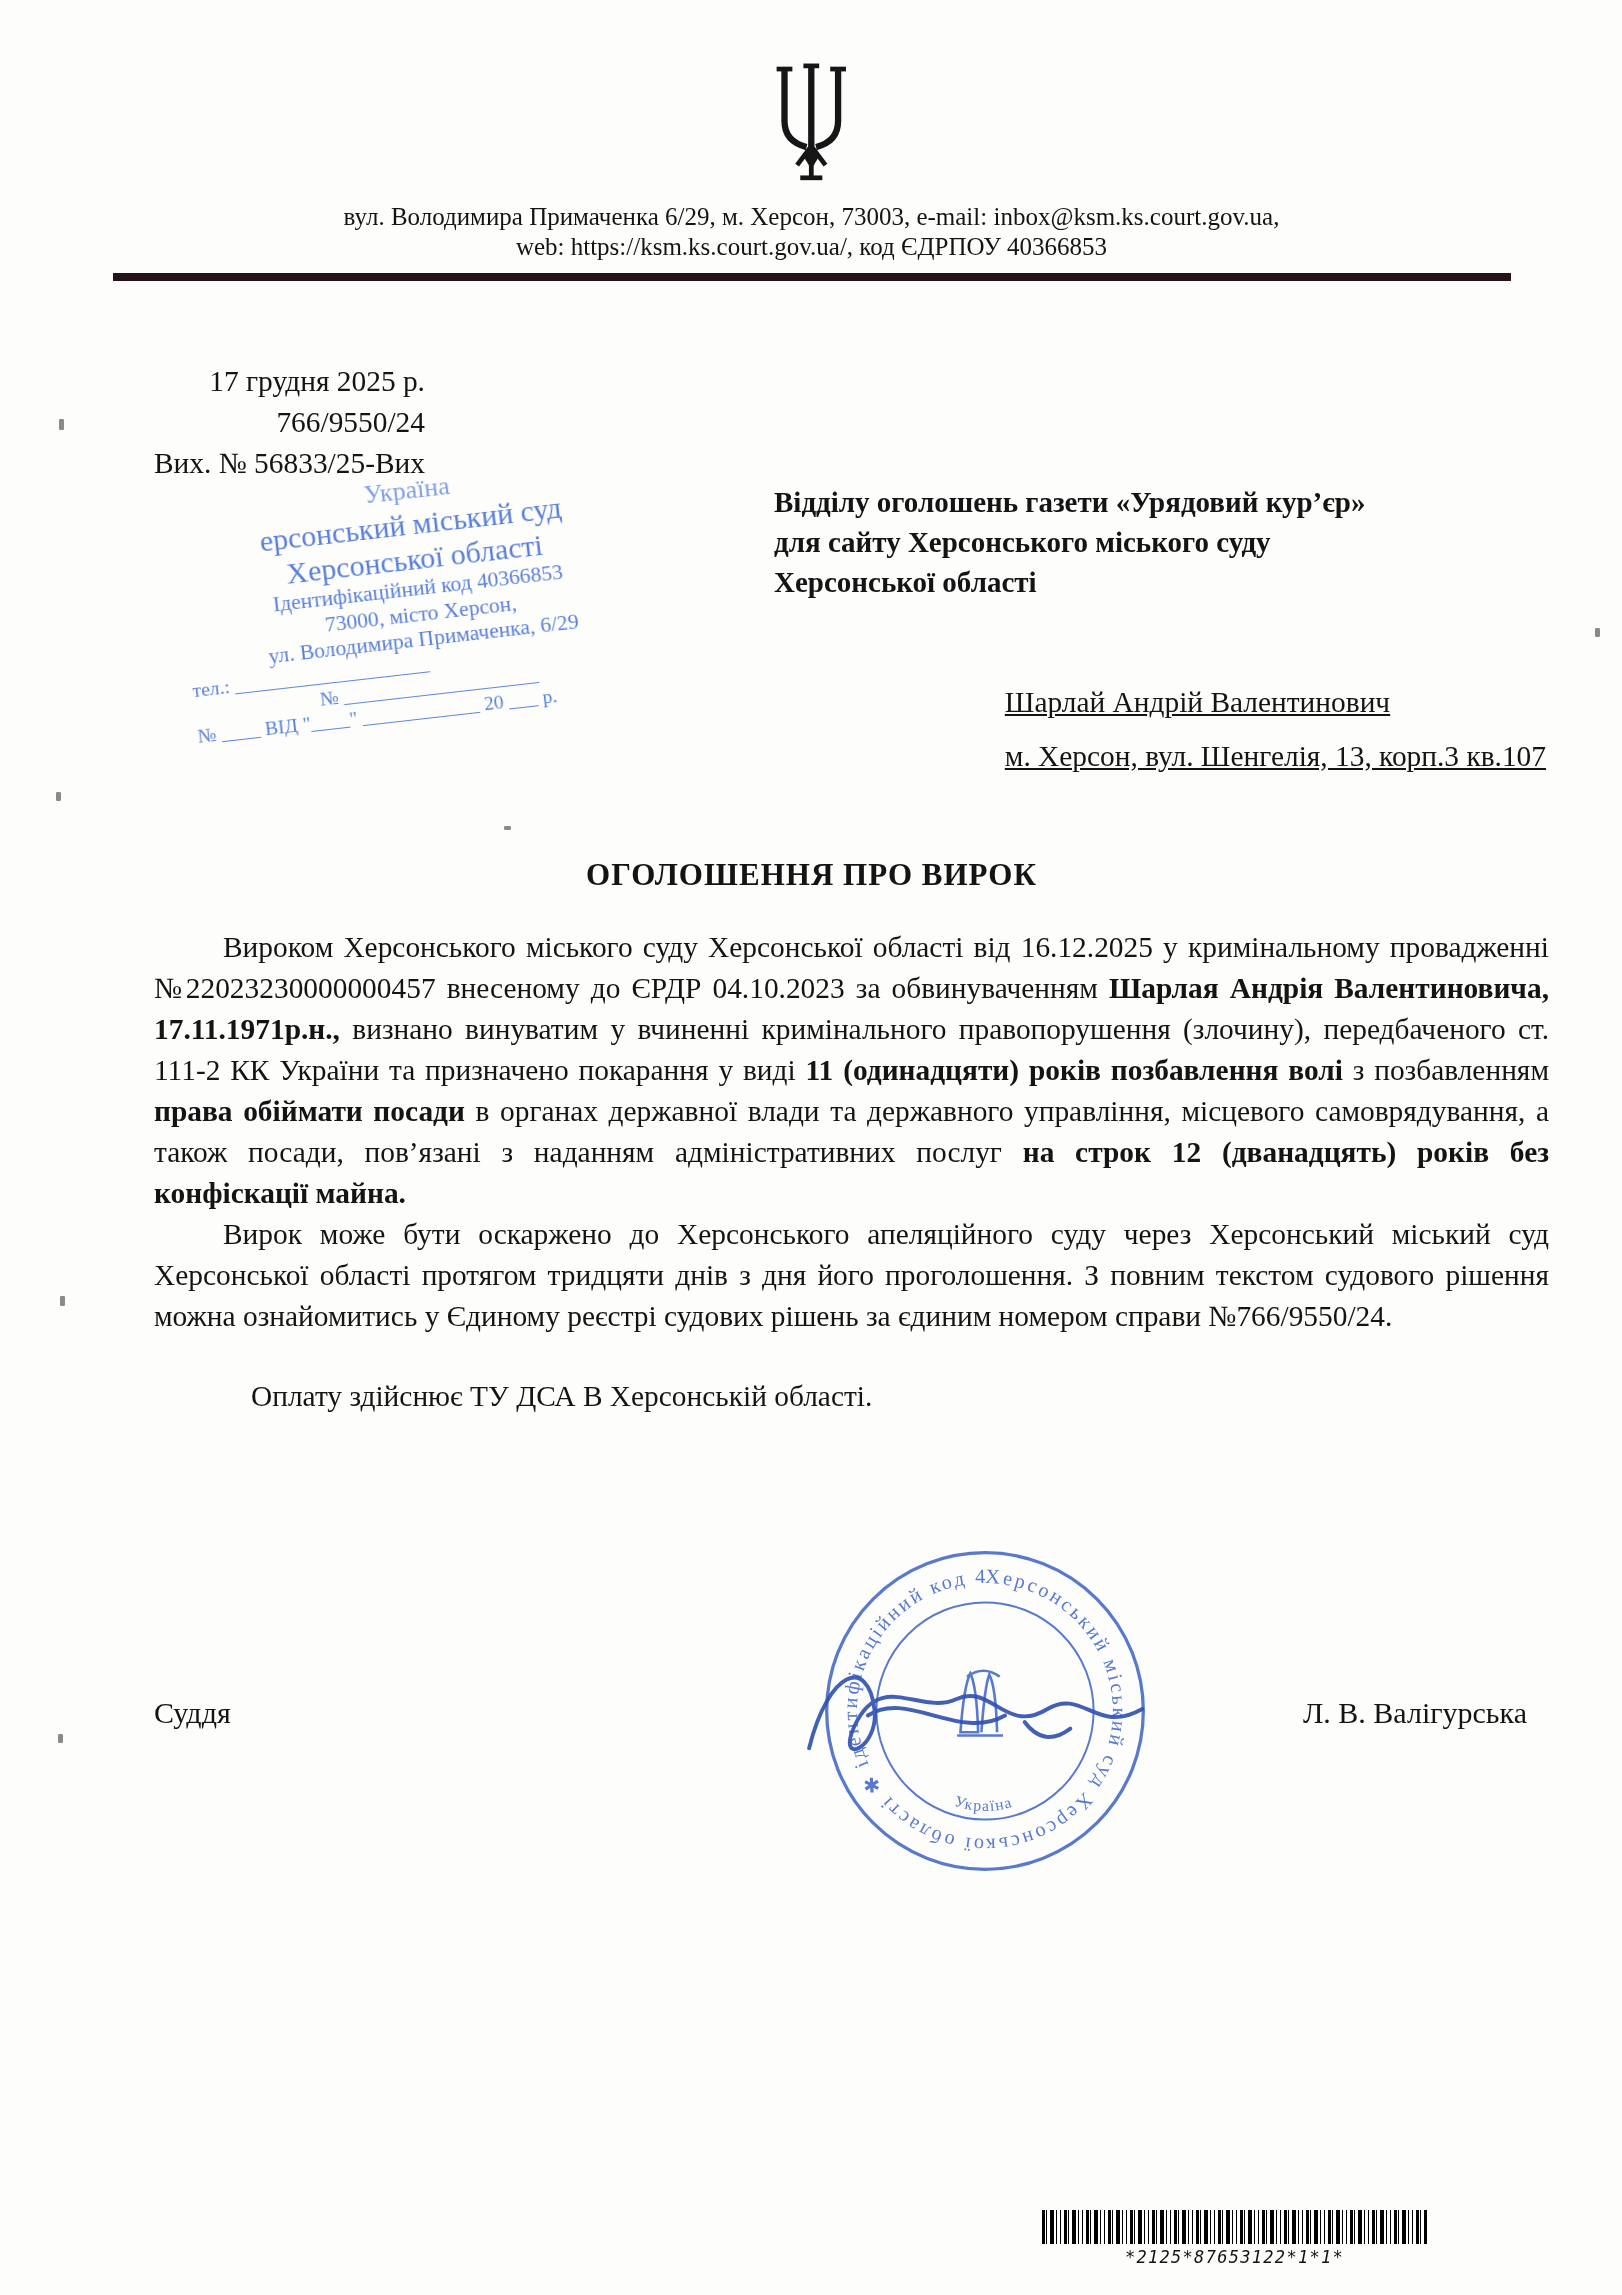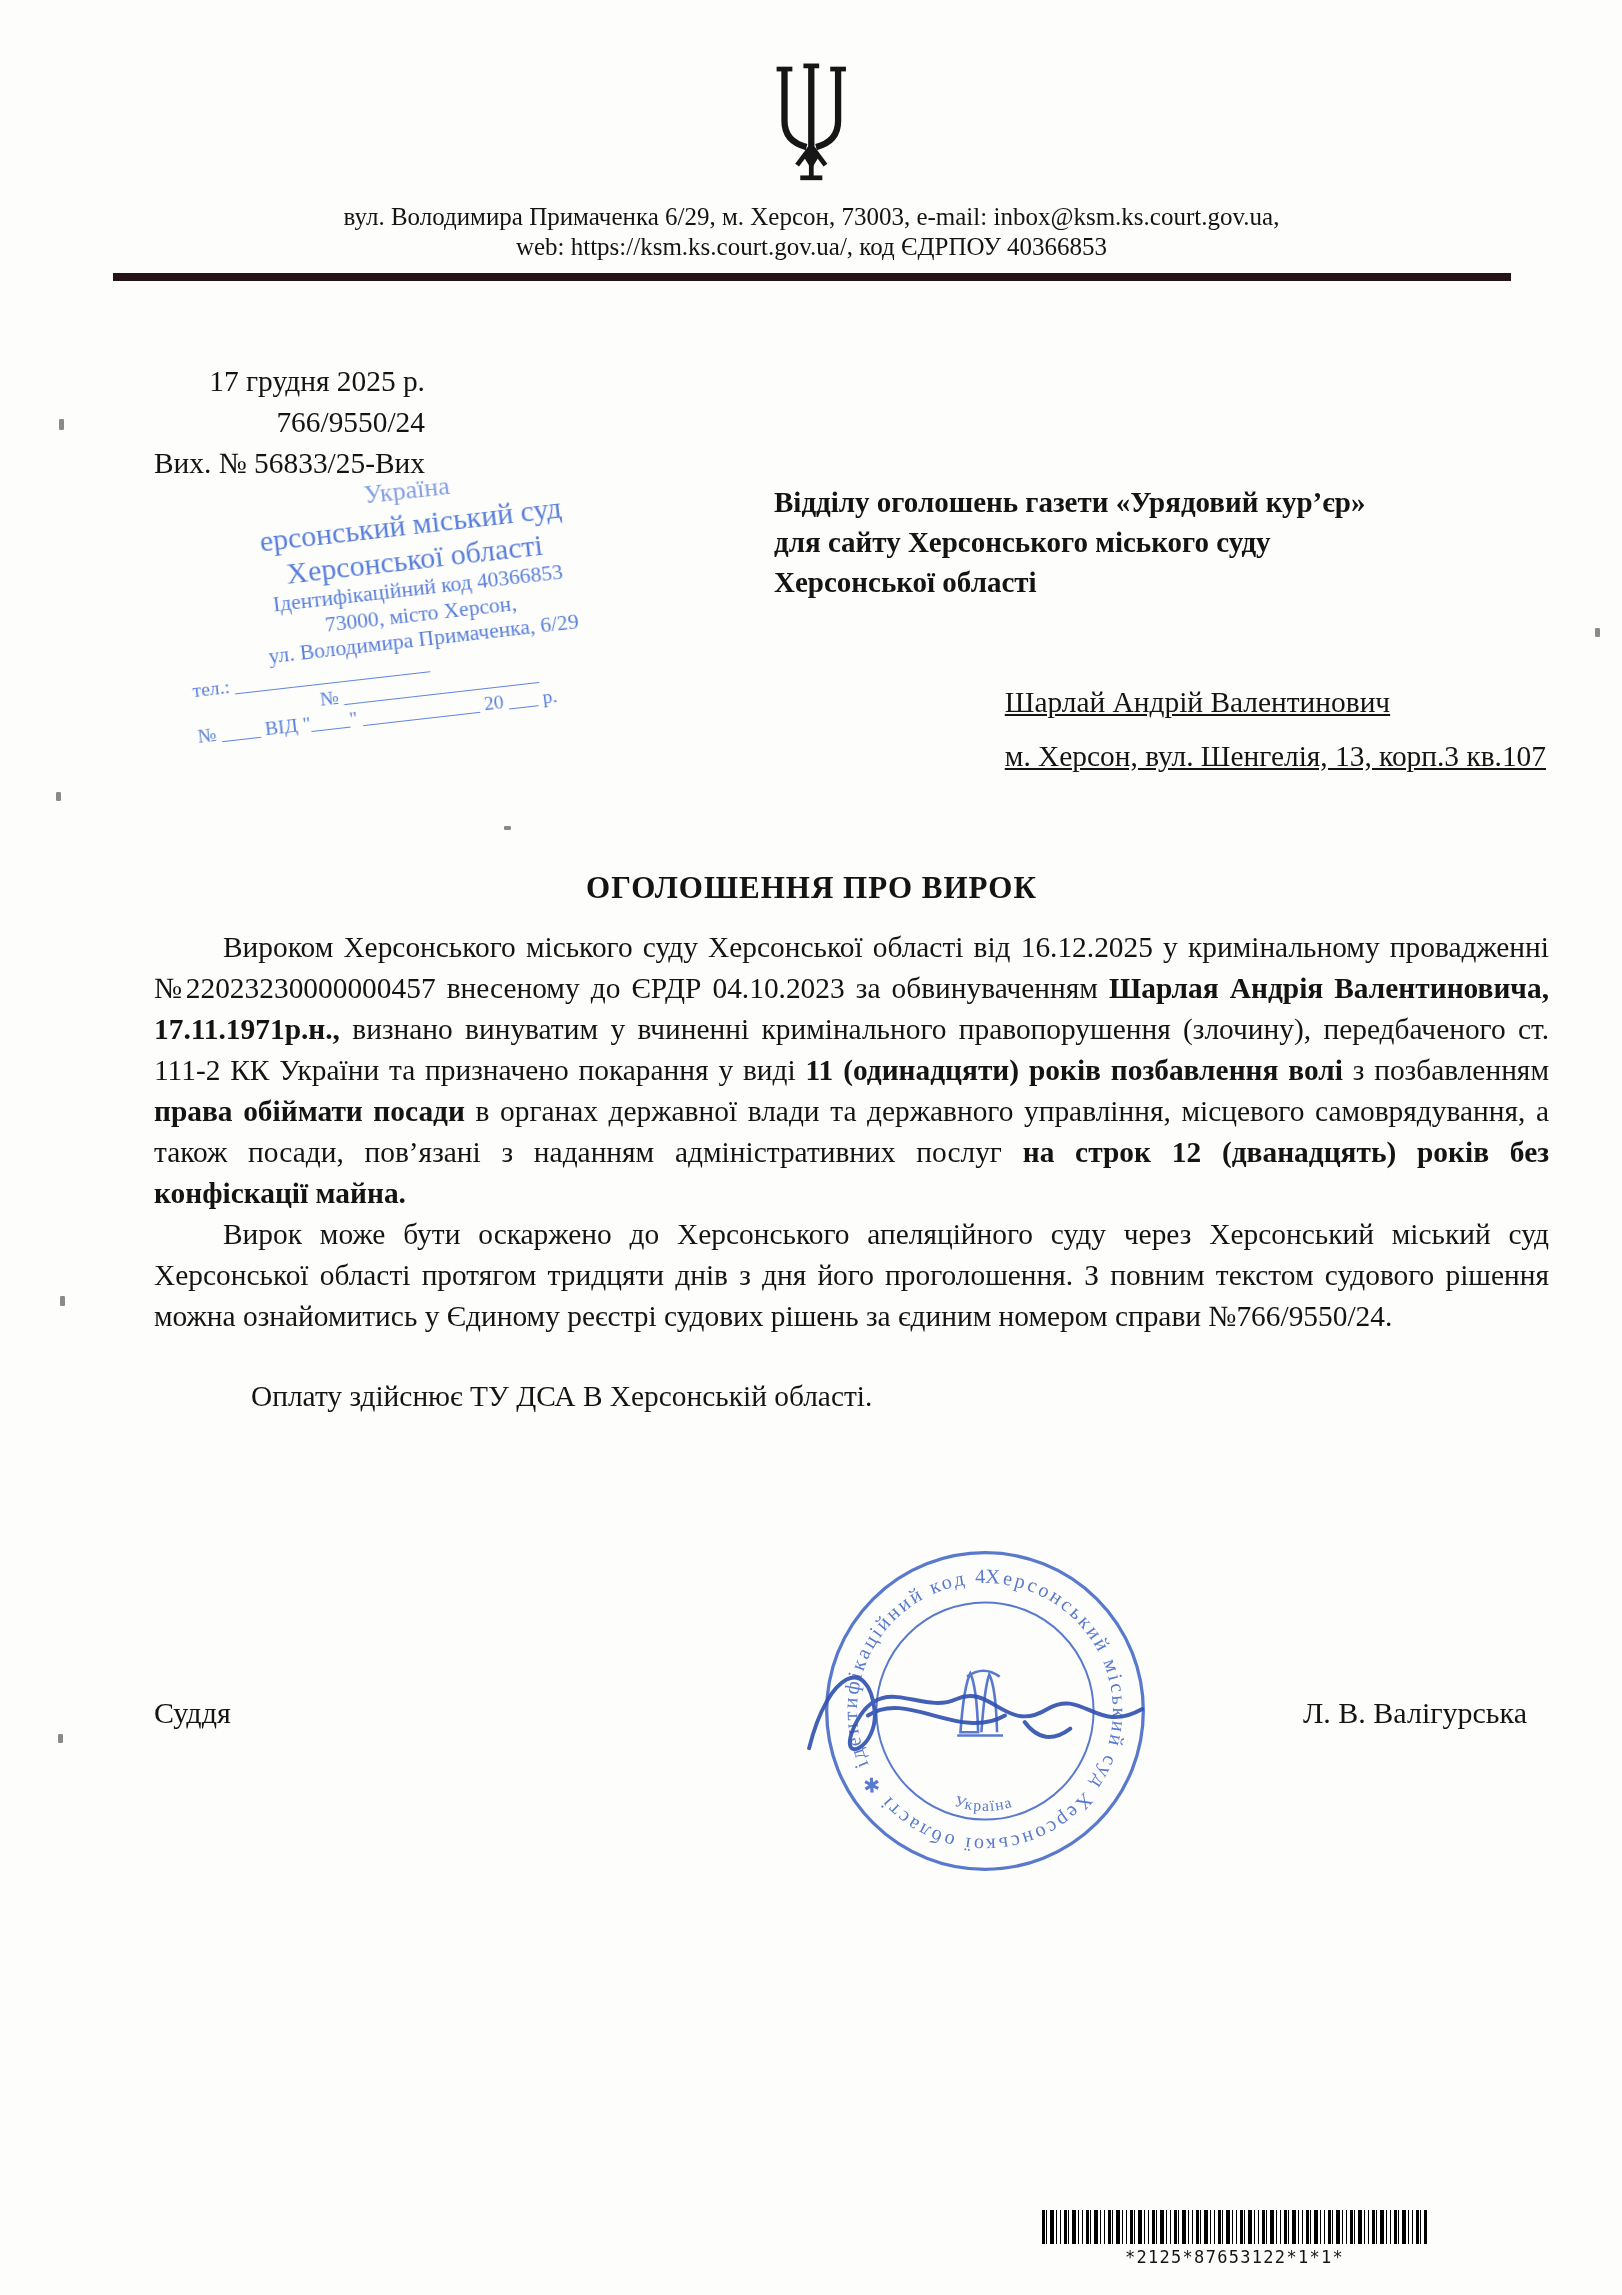--- a/index.html
+++ b/index.html
@@ -35,42 +35,42 @@
   .s-med{font-size:21.6px;}
   .s-small{font-size:19.6px;}
   .s-left{text-align:left;padding-left:19.6px;}
   
   .recipient{position:absolute;left:774px;top:482px;width:792px;font-weight:bold;font-size:29px;line-height:40px;}
   .u{text-decoration:underline;}
   
   .person{position:absolute;right:77px;top:686px;text-align:left;font-size:29.4px;}
   .person-line2{margin-top:21px;}
   
-  .doc-heading{position:absolute;top:857px;left:0;width:100%;text-align:center;font-size:31px;font-weight:bold;letter-spacing:1px;margin-top:13px;}
+  .doc-heading{position:absolute;top:857px;left:0;width:100%;text-align:center;font-size:31px;font-weight:bold;letter-spacing:1px;}
   
   .body-text{position:absolute;left:154px;top:927px;width:1395px;font-size:29.4px;line-height:41px;text-align:justify;}
   .body-text p{margin:0;text-indent:69px;}
   .body-text p.p3{margin-top:39px;text-indent:97px;text-align:left;}
   .bold{font-weight:bold;}
   
   .sig-row{position:absolute;left:154px;top:1696px;width:1373px;display:flex;justify-content:space-between;font-size:30px;}
   
   .seal-svg{position:absolute;left:810px;top:1536px;width:350px;height:350px;opacity:0.85;}
   .sign-svg{position:absolute;left:789px;top:1611px;width:419px;height:209px;}
   
   .barcode{
     position:absolute;left:1042px;top:2210px;width:385px;height:34px;
     background:repeating-linear-gradient(90deg,
       #000 0 2.6px,#fff 2.6px 3.9px,#000 3.9px 4.6px,#fff 4.6px 7.9px,
       #000 7.9px 11.8px,#fff 11.8px 13.7px,#000 13.7px 15px,#fff 15px 17.7px,
       #000 17.7px 19px,#fff 19px 22px);
   }
   .barcode-text{
     position:absolute;left:1042px;top:2247px;width:385px;text-align:center;
-    font-family:"DejaVu Sans Mono", monospace;font-size:17px;letter-spacing:1.3px;
+    font-family:"DejaVu Sans Mono", monospace;font-size:17px;letter-spacing:1.3px;font-style:italic;
   }
   
   .speck{position:absolute;background:#2c2c2c;border-radius:1.3px;opacity:0.55;}
 </style>
 </head>
 <body>
 
 <div class="page">
 
   <div class="header">

